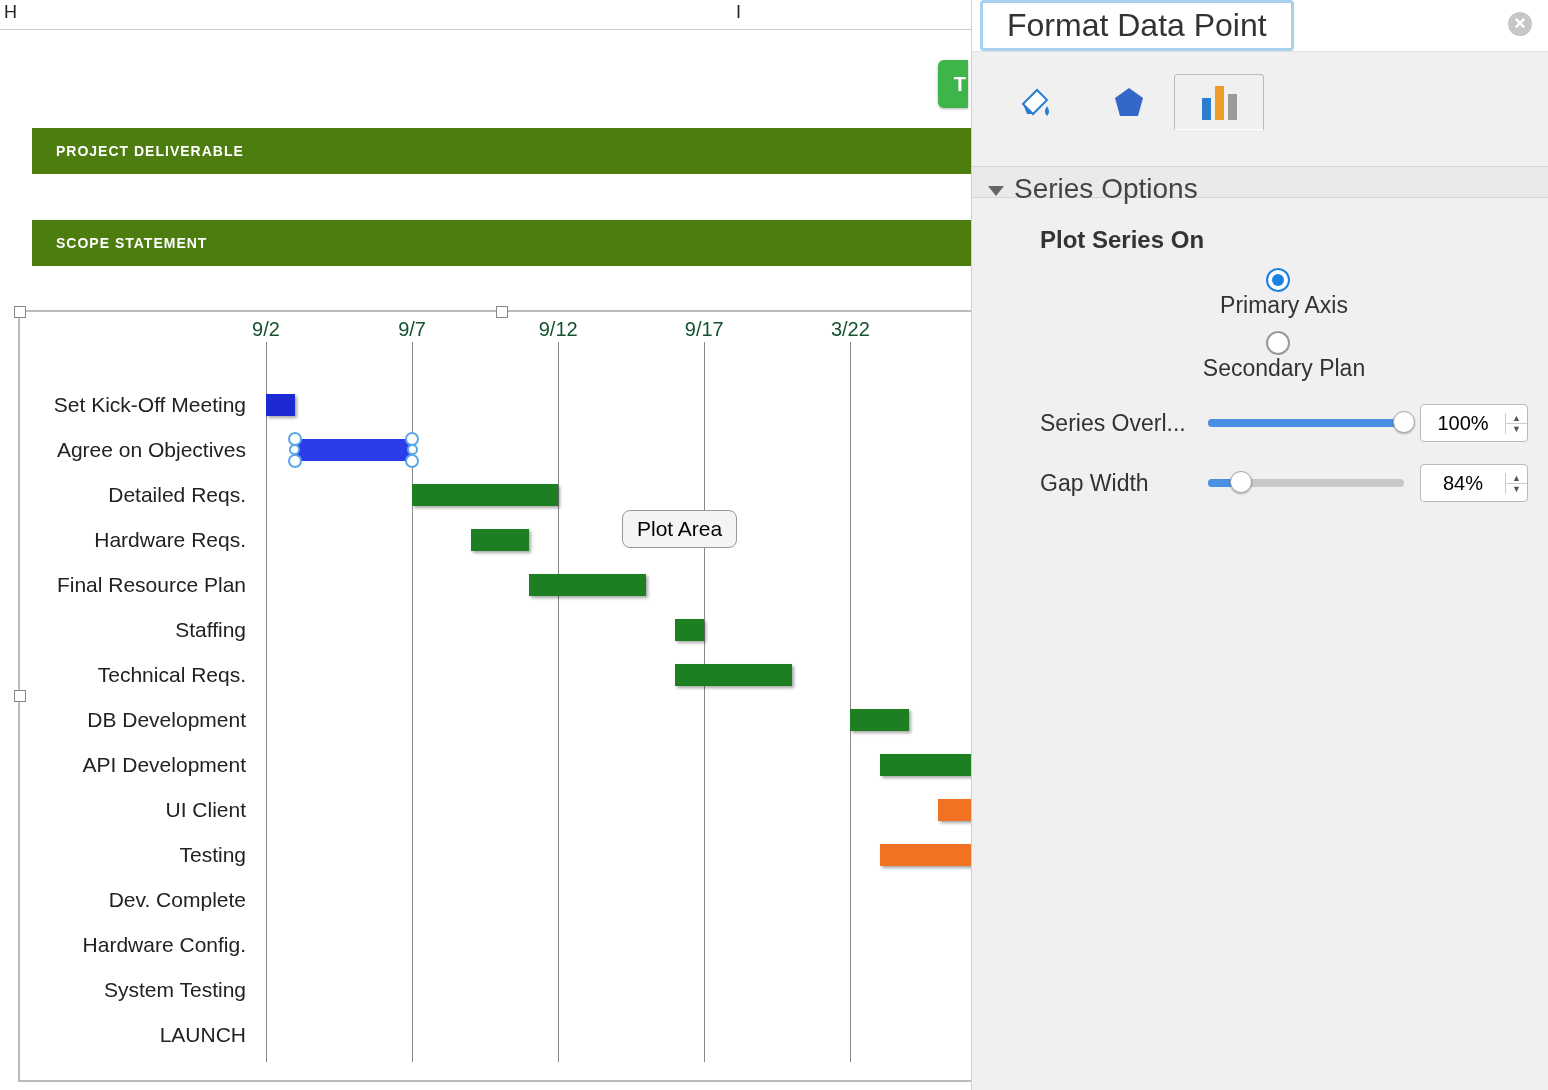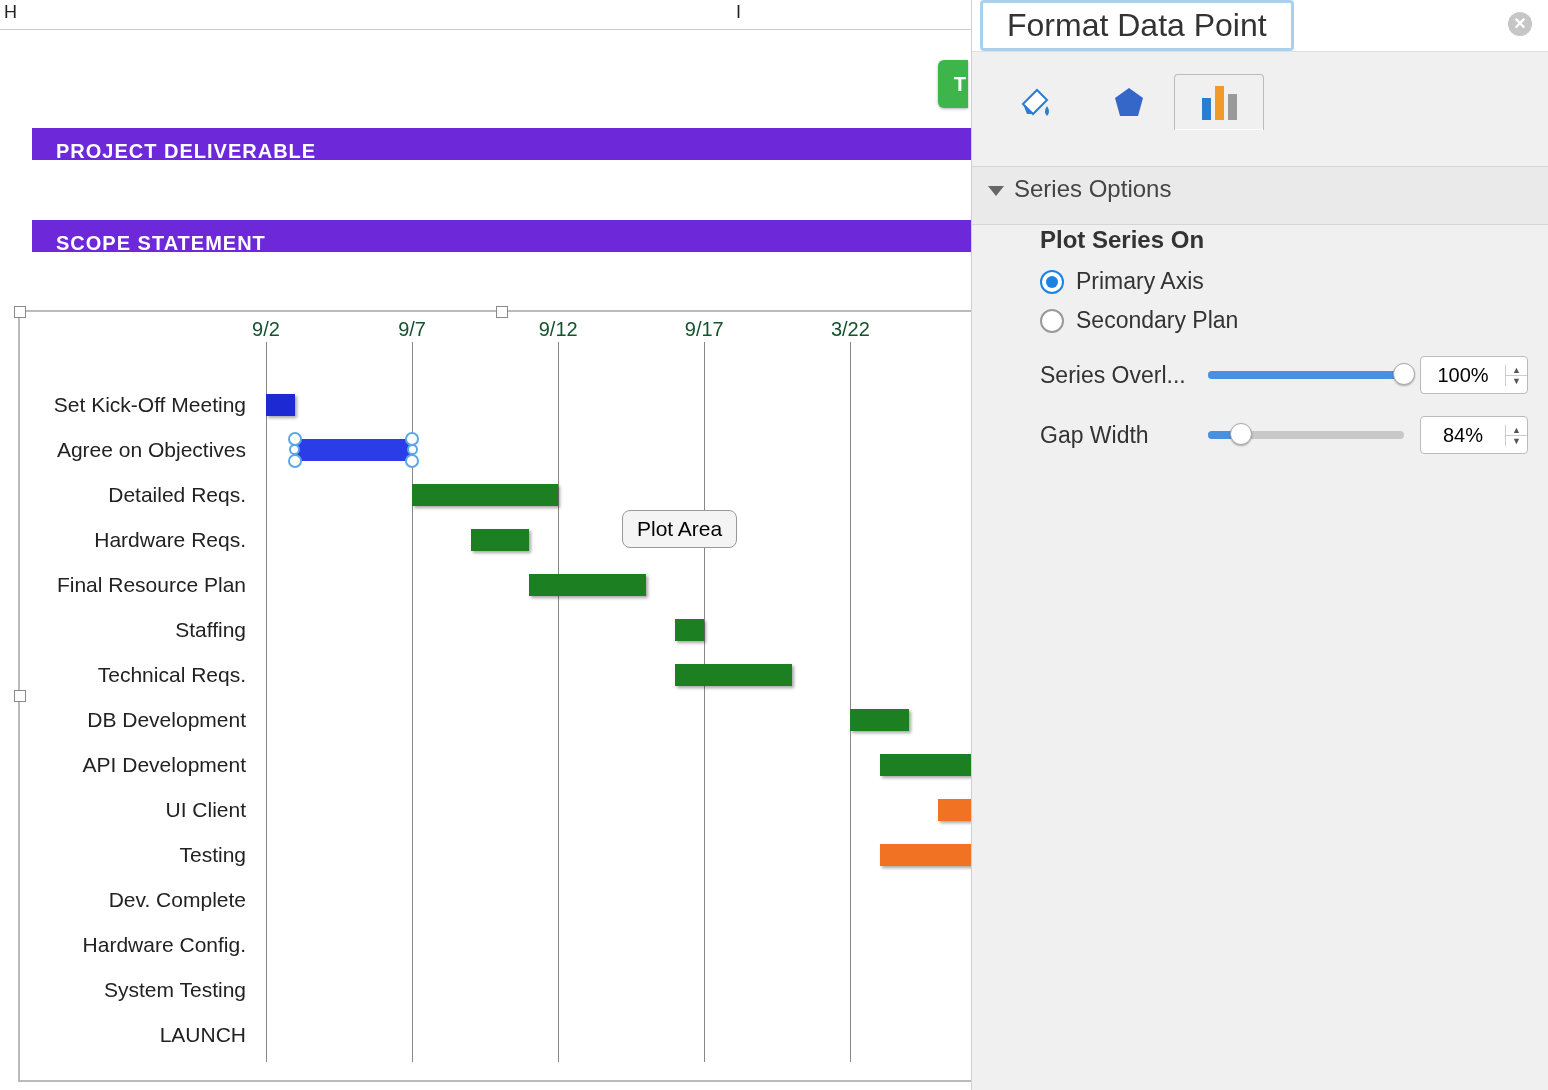--- a/index.html
+++ b/index.html
@@ -6,21 +6,21 @@
   body { font-family: Helvetica, Arial, sans-serif; width: 1548px; height: 1090px; background: #fff; position: relative; overflow: hidden; }
   
   
   .col-headers { position: absolute; top: 0; left: 0; width: 1548px; height: 30px; border-bottom: 1px solid #ccc; background: #fff; }
   .col-header { position: absolute; top: 2px; font-size: 18px; color: #222; font-weight: 500; }
   
   
   .green-button { position: absolute; top: 60px; left: 938px; width: 30px; height: 48px; background: #3eb54a; border-radius: 6px 0 0 6px; color: #fff; font-size: 20px; font-weight: 600; line-height: 48px; text-align: right; padding-right: 2px; box-shadow: 0 1px 3px rgba(0,0,0,0.3); }
   
   
-  .dark-bar { position: absolute; left: 32px; right: 577px; height: 32px; background: #6d28d9; color: #fff; font-weight: 700; font-size: 20px; line-height: 46px; padding-left: 24px; letter-spacing: 1px; font-family: Arial, sans-serif; }
+  .dark-bar { position: absolute; left: 32px; right: 577px; height: 46px; background: #4d7c0f; color: #fff; font-weight: 700; font-size: 14px; line-height: 46px; padding-left: 24px; letter-spacing: 1px; font-family: Arial, sans-serif; }
   .dark-bar.first { top: 128px; }
   .white-gap { position: absolute; top: 174px; left: 32px; right: 577px; height: 46px; background: #fff; }
   .dark-bar.second { top: 220px; }
   
   
   .chart-frame { position: absolute; top: 310px; left: 18px; width: 968px; height: 772px; border: 2px solid #bbb; background: #fff; }
   .handle { position: absolute; width: 12px; height: 12px; background: #fff; border: 1px solid #888; }
   .handle.tl { top: -6px; left: -6px; }
   .handle.tc { top: -6px; left: 50%; margin-left: -6px; }
   .handle.ml { top: 50%; left: -6px; margin-top: -6px; }
@@ -50,26 +50,26 @@
   .sidebar-title-row { position: absolute; top: 0; left: 0; width: 100%; height: 52px; background: #fff; border-bottom: 1px solid #e0e0e0; }
   .sidebar-title { position: absolute; top: 0px; left: 8px; font-size: 32px; color: #333; padding: 4px 24px; border: 3px solid #a7d1ee; border-radius: 4px; background: #fff; }
   .close-btn { position: absolute; top: 12px; right: 16px; width: 24px; height: 24px; border-radius: 50%; background: #c6c6c6; color: #fff; font-size: 16px; line-height: 24px; text-align: center; font-weight: bold; cursor: pointer; }
   
   .tab-strip { position: absolute; top: 74px; left: 0; width: 100%; height: 60px; }
   .tab { position: absolute; top: 0; width: 90px; height: 56px; display: flex; align-items: center; justify-content: center; cursor: pointer; border: 1px solid transparent; }
   .tab.t1 { left: 18px; }
   .tab.t2 { left: 112px; }
   .tab.t3 { left: 202px; border: 1px solid #bbb; border-bottom: none; border-radius: 4px 4px 0 0; background: #f0f0f0; box-shadow: 0 -1px 0 #fff inset; }
   
-  .section-header { position: absolute; top: 166px; left: 0; width: 100%; height: 59px; line-height: 44px; padding-left: 16px; font-size: 24px; color: #444; border-top: 1px solid #d5d5d5; border-bottom: 1px solid #d5d5d5; background: #eaeaea; }
+  .section-header { position: absolute; top: 166px; left: 0; width: 100%; height: 32px; line-height: 44px; padding-left: 16px; font-size: 28px; color: #444; border-top: 1px solid #d5d5d5; border-bottom: 1px solid #d5d5d5; background: #eaeaea; }
   .triangle { display: inline-block; width: 0; height: 0; border-left: 8px solid transparent; border-right: 8px solid transparent; border-top: 10px solid #666; margin-right: 10px; vertical-align: middle; }
   
   .section-body { position: absolute; top: 226px; left: 32px; right: 20px; margin-left: 36px; }
   .field-label { font-size: 24px; color: #333; font-weight: 600; margin-bottom: 14px; }
-  .radio-row { display: flex; align-items: center; margin-bottom: 12px; }
+  .radio-row { display: flex; align-items: center; margin-bottom: 12px; flex-direction: column; }
   .radio { width: 24px; height: 24px; border-radius: 50%; border: 2px solid #999; margin-right: 12px; position: relative; background:#fff; }
   .radio.checked { border-color: #1a82e2; }
   .radio.checked::after { content: ""; position: absolute; top: 4px; left: 4px; width: 12px; height: 12px; border-radius: 50%; background: #1a82e2; }
   .radio-label { font-size: 23px; color: #333; }
   
   .slider-row { display: flex; align-items: center; margin-top: 22px; }
   .slider-label { width: 160px; font-size: 23px; color: #333; white-space: nowrap; overflow: hidden; text-overflow: ellipsis; }
   .slider-track { flex: 1; height: 8px; background: #c8c8c8; border-radius: 4px; position: relative; margin: 0 16px 0 8px; }
   .slider-fill { position: absolute; top: 0; left: 0; height: 100%; background: #4a90e2; border-radius: 4px; }
   .slider-thumb { position: absolute; top: -8px; width: 22px; height: 22px; border-radius: 50%; background: #fff; border: 1px solid #aaa; box-shadow: 0 1px 2px rgba(0,0,0,0.3); margin-left: -11px; }

